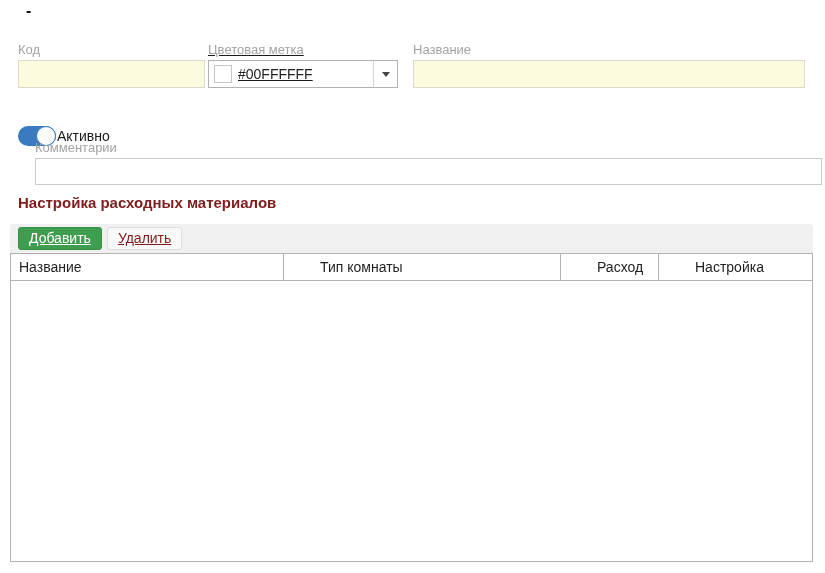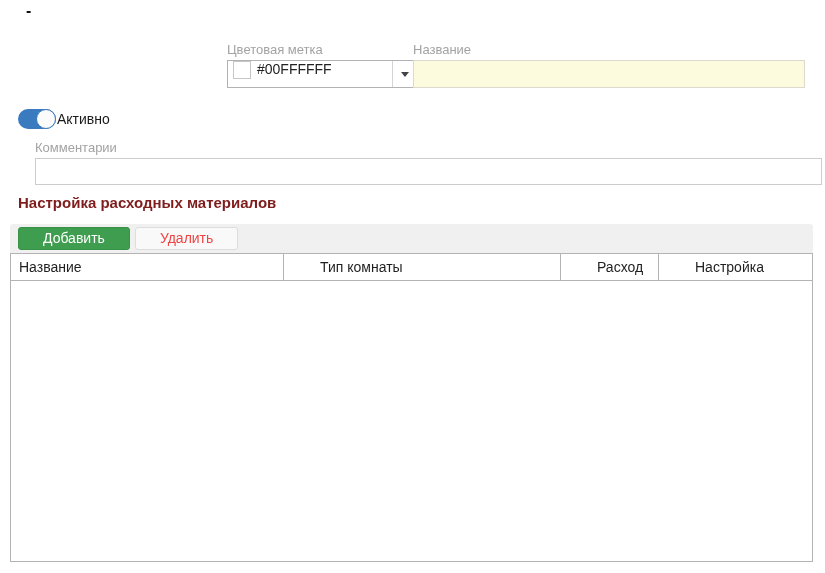--- a/index.html
+++ b/index.html
@@ -23,21 +23,21 @@
   }
   .text-input {
     width: 100%; height: 28px; border: 1px solid #d9d9d9;
     font-family: inherit; font-size: 14px; padding: 0 6px; outline: none;
   }
   .yellow { background: #fdfbdd; border-color: #dcdacc; }
   .white-input { background: #ffffff; border-color: #cccccc; }
 
   
   .color-dd {
-    display: flex; align-items: flex-start; width: 190px; height: 28px;
+    display: flex; align-items: center; width: 190px; height: 28px;
     border: 1px solid #b2b2b2; background: #ffffff; cursor: pointer;
   }
   .swatch {
     width: 18px; height: 18px; margin-left: 5px;
     background: #ffffff; border: 1px solid #c6c6c6; flex: 0 0 auto;
   }
   .color-value {
     flex: 1 1 auto; font-size: 14px; color: #222; padding-left: 6px;
     white-space: nowrap; overflow: hidden;
   }
@@ -45,21 +45,21 @@
     width: 24px; height: 100%; border-left: 1px solid #d4d4d4;
     display: flex; align-items: center; justify-content: center; flex: 0 0 auto;
   }
   .caret {
     width: 0; height: 0; border-left: 4px solid transparent;
     border-right: 4px solid transparent; border-top: 5px solid #444;
   }
 
   
   .toggle-row {
-    position: absolute; left: 18px; top: 108px;
+    position: absolute; left: 18px; top: 125px;
     display: flex; align-items: center; height: 22px; text-align: right;
   }
   .toggle {
     position: relative; width: 38px; height: 20px; border-radius: 11px;
     background: #3a7abf; cursor: pointer; flex: 0 0 auto;
   }
   .knob {
     position: absolute; right: 0px; top: 0px; width: 20px; height: 20px;
     border-radius: 50%; background: #fbfbfb; border: 1px solid #3a7abf;
   }
@@ -69,28 +69,28 @@
     position: absolute; left: 18px; top: 194px;
     font-size: 15px; font-weight: bold; color: #7f1d1d;
   }
 
   .toolbar {
     position: absolute; left: 10px; top: 224px; width: 803px; height: 29px;
     background: #f0f0f0; border-radius: 3px 3px 0 0;
     display: flex; align-items: center; padding-left: 8px; gap: 5px;
   }
   .btn {
-    font-family: inherit; font-size: 14px; height: 23px; padding: 0 24px;
-    border-radius: 3px; cursor: pointer; line-height: 21px;
+    font-family: inherit; font-size: 14px; height: 23px; padding: 0 10px;
+    border-radius: 3px; cursor: pointer; line-height: 21px; text-decoration: underline;
   }
   .btn-add {
     background: #3f9d4f; border: 1px solid #379146; color: #ffffff;
   }
   .btn-del {
-    background: #f9f9f9; border: 1px solid #dddddd; color: #ef4444;
+    background: #f9f9f9; border: 1px solid #dddddd; color: #7f1d1d;
     cursor: default;
   }
 
   .grid {
     position: absolute; left: 10px; top: 253px; width: 803px; height: 309px;
     border: 1px solid #b3b3b3; background: #ffffff;
   }
   .grid-header {
     display: flex; height: 27px; border-bottom: 1px solid #b3b3b3;
   }
@@ -105,22 +105,26 @@
   .col-mult { flex: 1 1 auto; }
   .grid-body { width: 100%; height: 280px; background: #ffffff; }
 </style>
 </head>
 <body>
 
 <div class="page">
 
   <div class="dash">-</div>
 
+  <div class="field" style="left:18px; top:42px; width:187px;">
+    <div class="field-label">Код</div>
+    <input type="text" class="text-input yellow" value="" style="">
+  </div>
 
-  <div class="field" style="left:227px; top:42px; width:190px;">
+  <div class="field" style="left:208px; top:42px; width:190px;text-decoration:underline;">
     <div class="field-label">Цветовая метка</div>
     <div class="color-dd">
       <span class="swatch"></span>
       <span class="color-value">#00FFFFFF</span>
       <span class="dd-arrow-box">
         <span class="caret"></span>
       </span>
     </div>
   </div>
 

